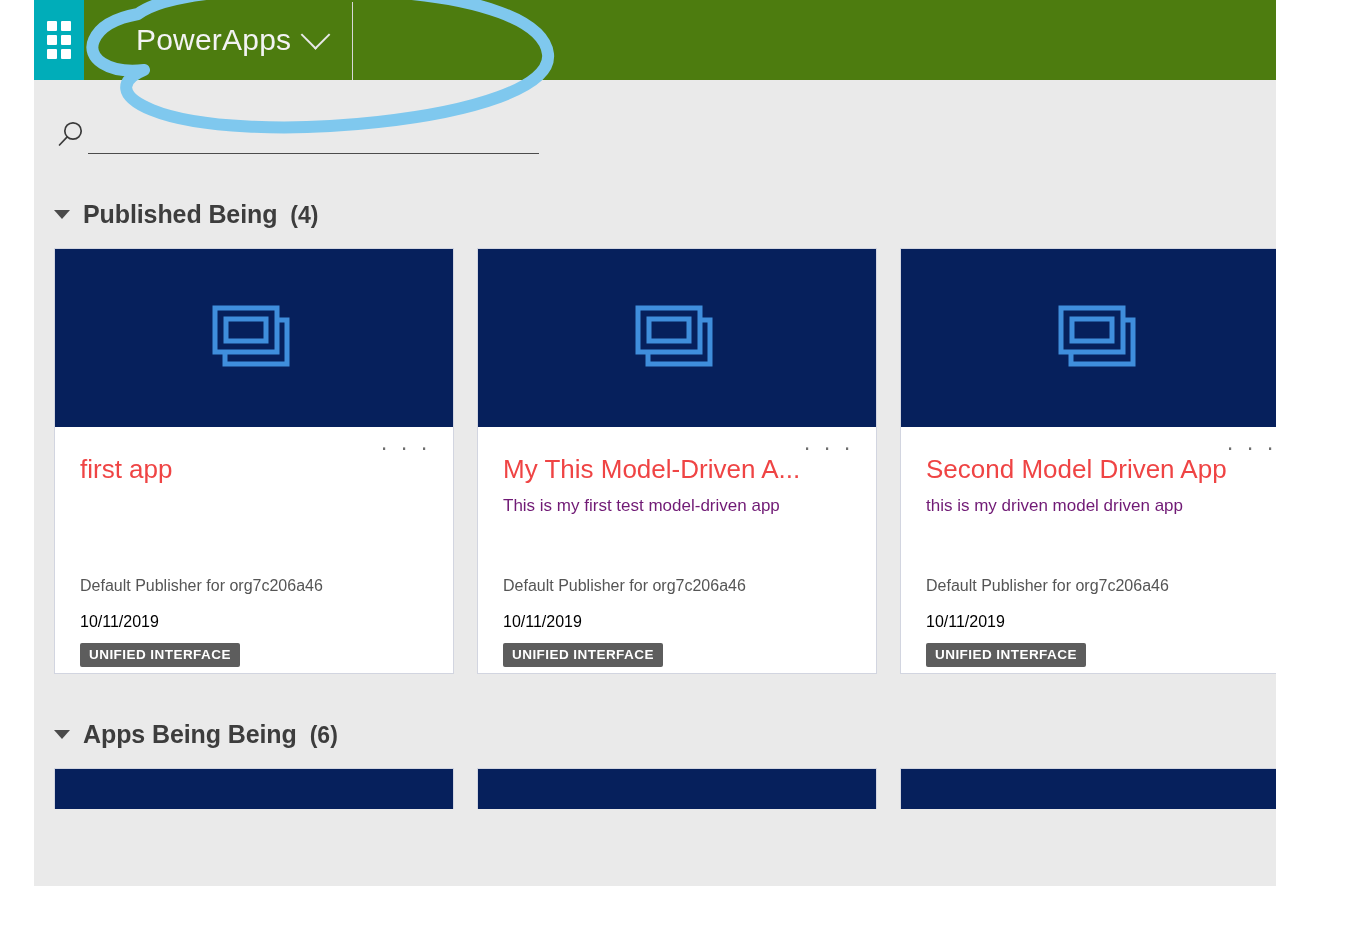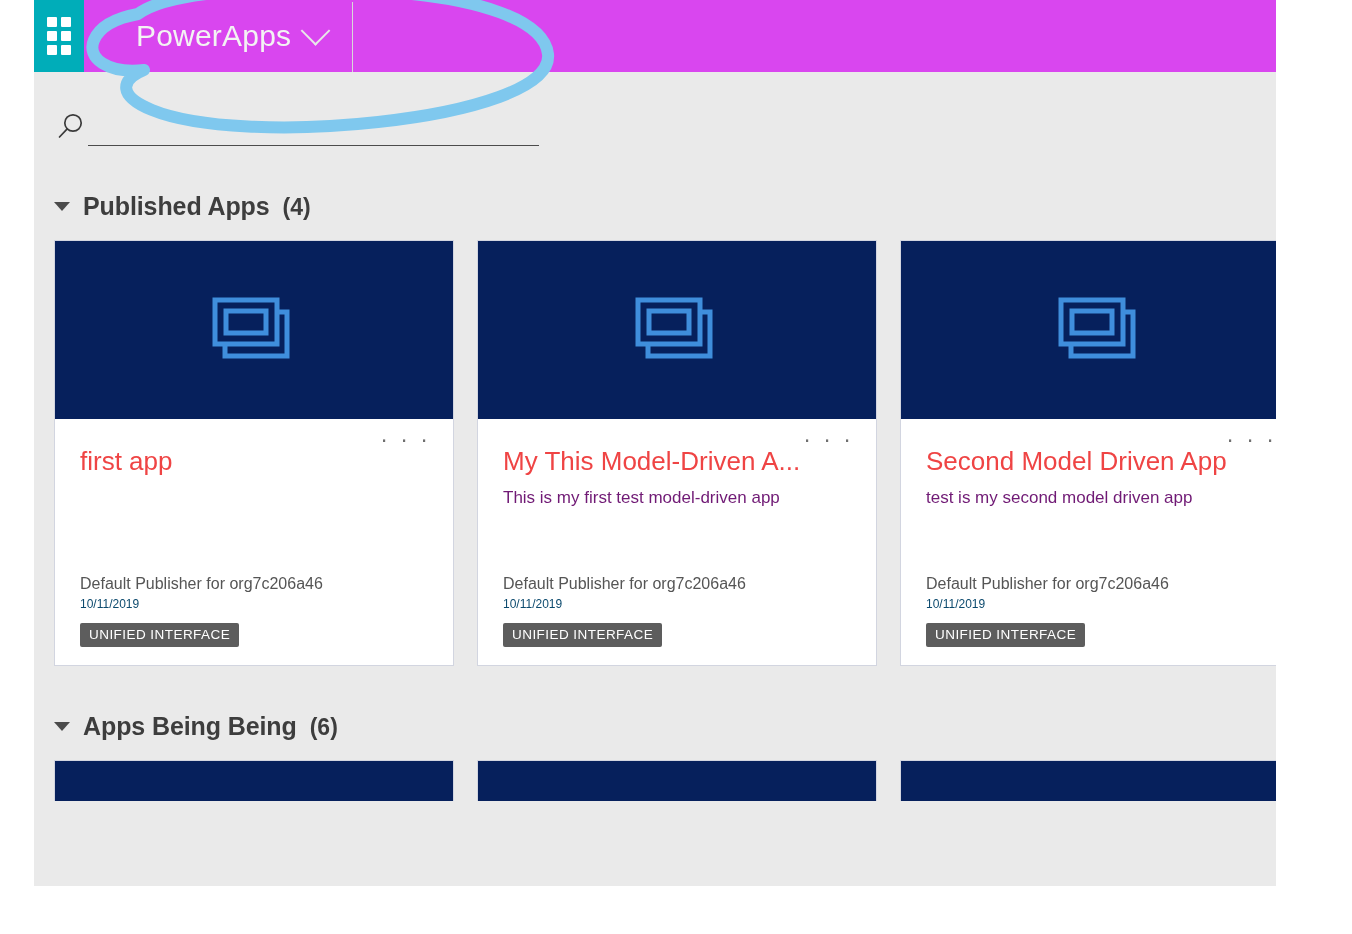--- a/index.html
+++ b/index.html
@@ -23,22 +23,22 @@
     top: 0;
     width: 1242px;
     height: 886px;
     background: #eaeaea;
     overflow: hidden;
   }
 
   
   #appbar {
     position: relative;
-    height: 72px;
-    background: #d946ef;
+    height: 80px;
+    background: #4d7c0f;
     display: flex;
     align-items: stretch;
   }
   #waffle {
     width: 50px;
     background: #00adb9;
     display: flex;
     align-items: center;
     justify-content: center;
     flex: 0 0 50px;
@@ -196,39 +196,39 @@
   }
   .card-desc {
     font-size: 17px;
     color: #701a75;
     line-height: 1.45;
     margin-top: 9px;
     min-height: 22px;
   }
   .card-meta {
     margin-top: auto;
-    padding-bottom: 18px;
+    padding-bottom: 6px;
   }
   .card-pub {
     font-size: 16px;
     color: #555555;
     line-height: 1.45;
   }
   .card-date {
-    font-size: 12px;
-    color: #0c4a6e;
+    font-size: 16px;
+    color: #000000;
     line-height: 1.45;
-    margin-top: 0;
+    margin-top: 13px;
   }
   .card-tag {
     display: inline-block;
     background: #5d5d5d;
     color: #ffffff;
     font-size: 13.5px;
-    font-weight: normal;
+    font-weight: bold;
     letter-spacing: .45px;
     padding: 4px 9px 5px 9px;
     border-radius: 2px;
     margin-top: 10px;
   }
 
   
   .card-row.partial .card {
     border-bottom: none;
   }
@@ -277,21 +277,21 @@
       <svg width="34" height="34" viewBox="0 0 34 34" aria-hidden="true">
         <circle cx="19" cy="13" r="8.2" fill="none" stroke="#3b3b3b" stroke-width="1.7"></circle>
         <line x1="13.2" y1="18.8" x2="5.5" y2="27" stroke="#3b3b3b" stroke-width="1.7" stroke-linecap="round"></line>
       </svg>
     </span>
     <input id="search-input" type="text" value="" placeholder="" style="">
   </div>
 
   <div class="section-header">
     <span class="caret"></span>
-    <span class="title">Published Apps</span>
+    <span class="title">Published Being</span>
     <span class="count">(4)</span>
   </div>
 
   <div class="card-row">
 
     <div class="card">
       <div class="card-banner">
         <svg width="86" height="72" viewBox="0 0 86 72" aria-hidden="true">
           <rect x="14" y="18" width="62" height="44" fill="none" stroke="#3f8edc" stroke-width="5"></rect>
           <rect x="4" y="6" width="62" height="44" fill="#06205c" stroke="#3f8edc" stroke-width="5"></rect>
@@ -334,21 +334,21 @@
       <div class="card-banner">
         <svg width="86" height="72" viewBox="0 0 86 72" aria-hidden="true">
           <rect x="14" y="18" width="62" height="44" fill="none" stroke="#3f8edc" stroke-width="5"></rect>
           <rect x="4" y="6" width="62" height="44" fill="#06205c" stroke="#3f8edc" stroke-width="5"></rect>
           <rect x="15" y="17" width="40" height="22" fill="none" stroke="#3f8edc" stroke-width="5"></rect>
         </svg>
       </div>
       <div class="card-body">
         <div class="card-ellipsis">· · ·</div>
         <div class="card-title">Second Model Driven App</div>
-        <div class="card-desc">test is my second model driven app</div>
+        <div class="card-desc">this is my driven model driven app</div>
         <div class="card-meta">
           <div class="card-pub">Default Publisher for org7c206a46</div>
           <div class="card-date">10/11/2019</div>
           <span class="card-tag">UNIFIED INTERFACE</span>
         </div>
       </div>
     </div>
 
   </div>
 

